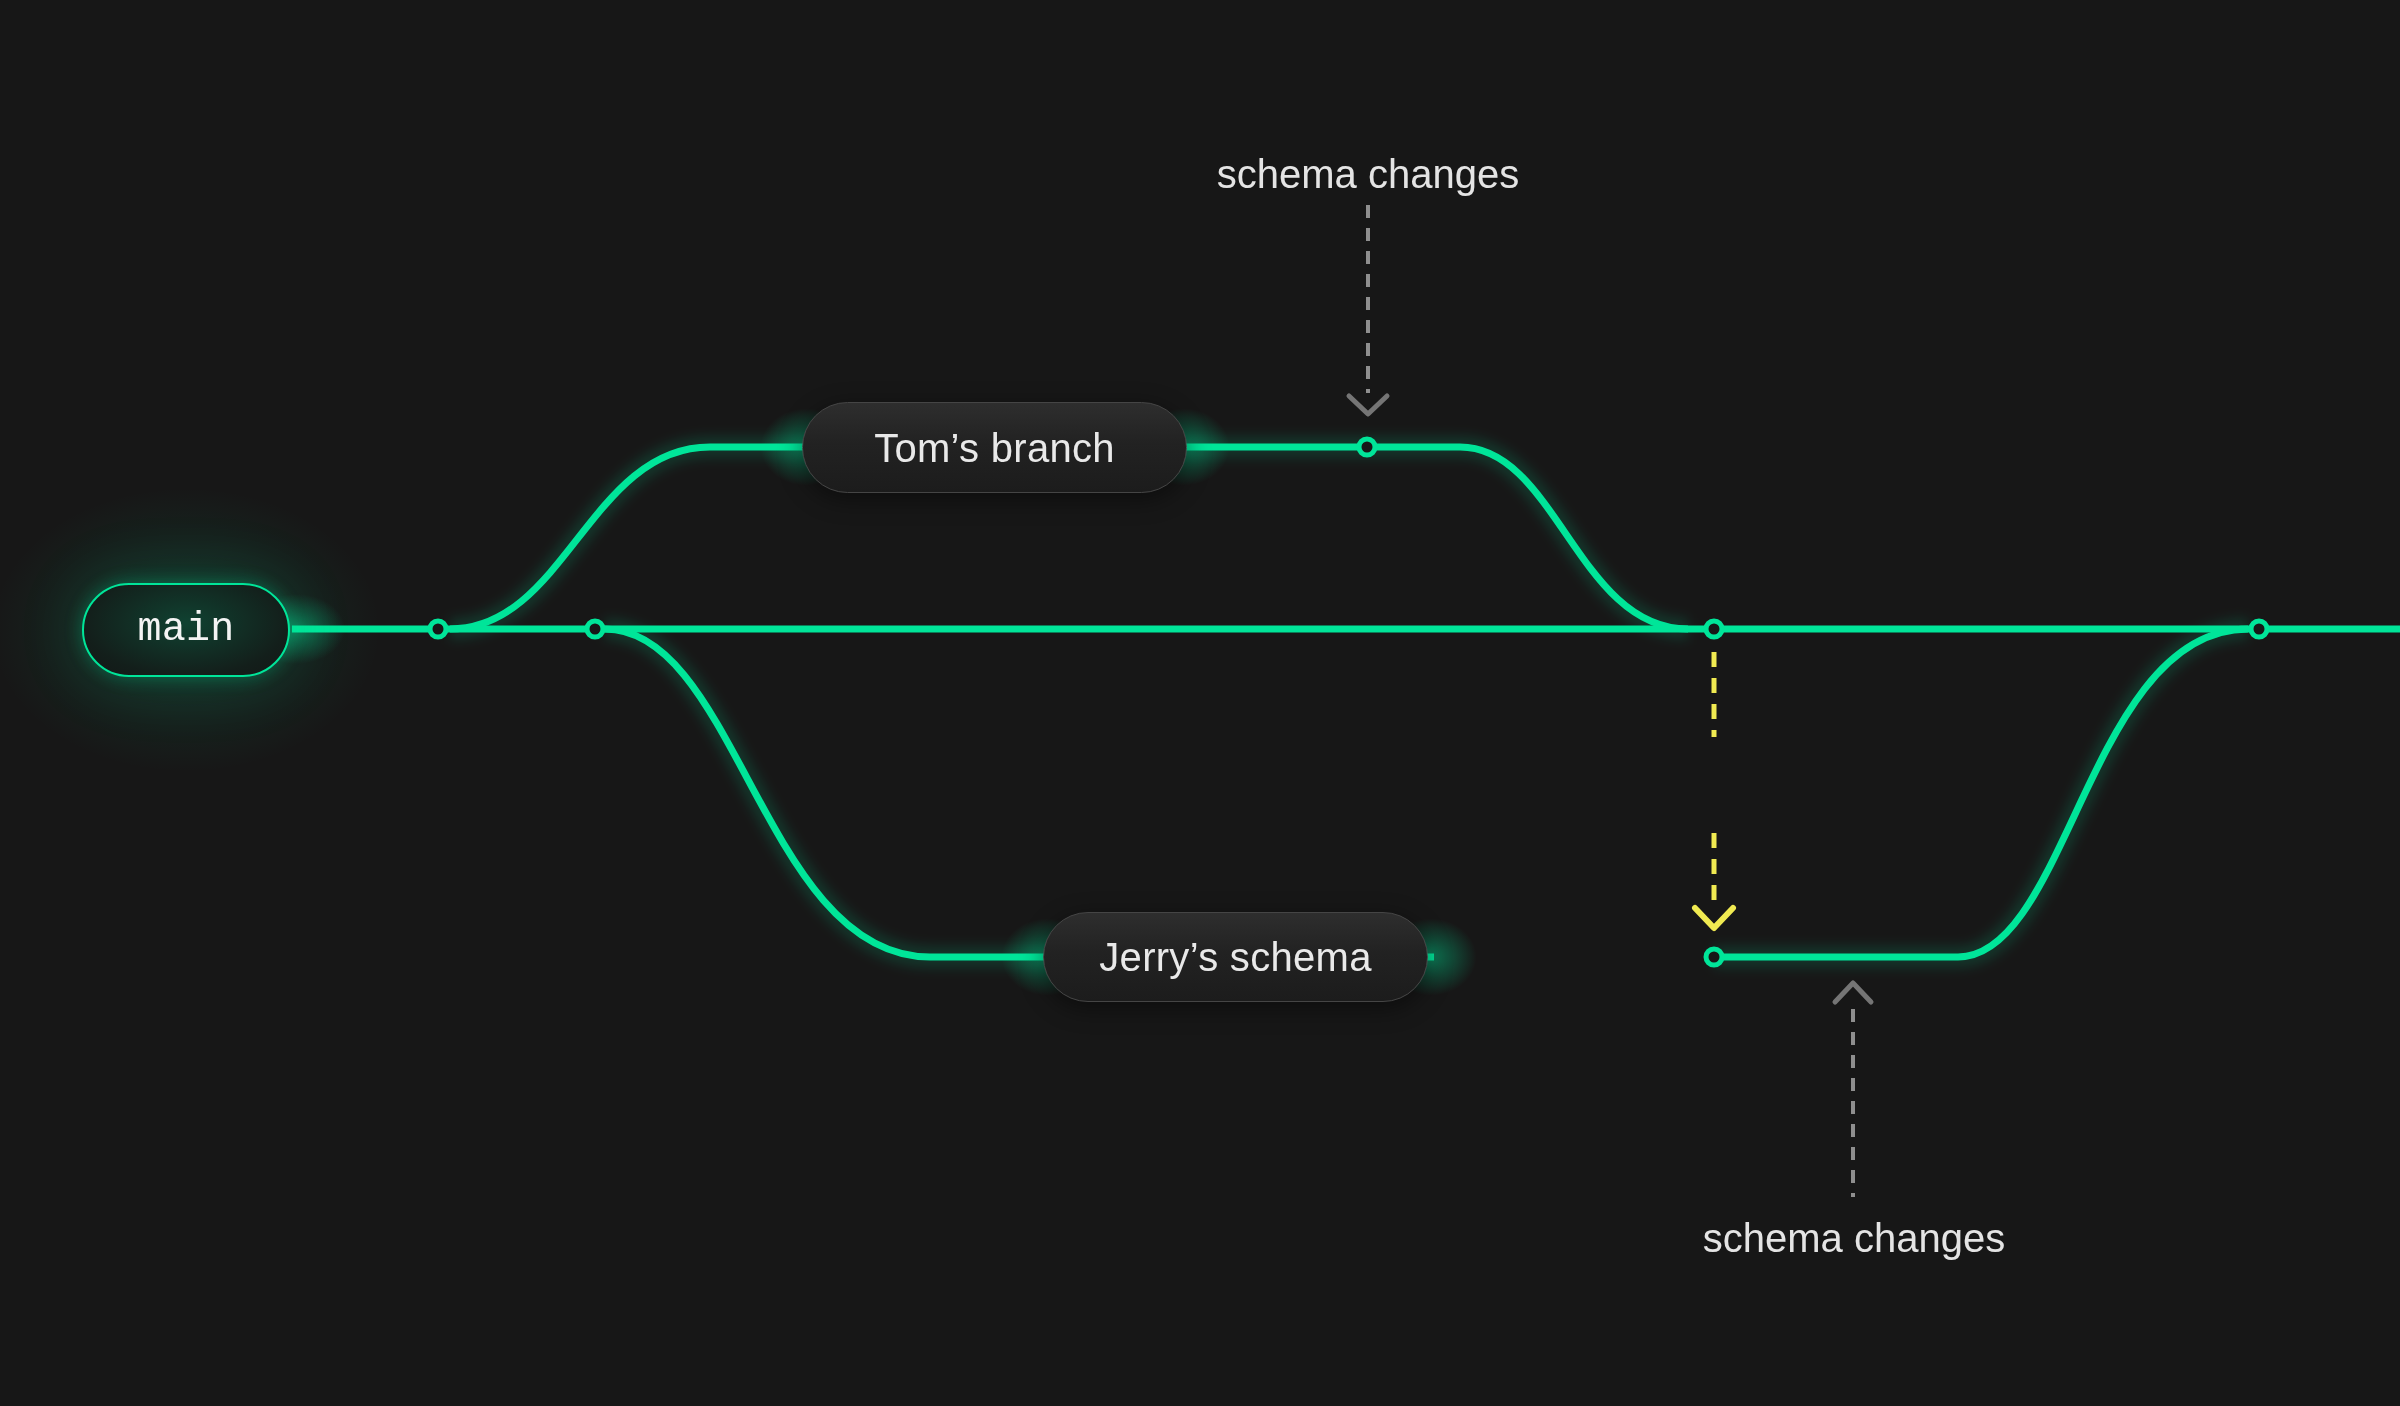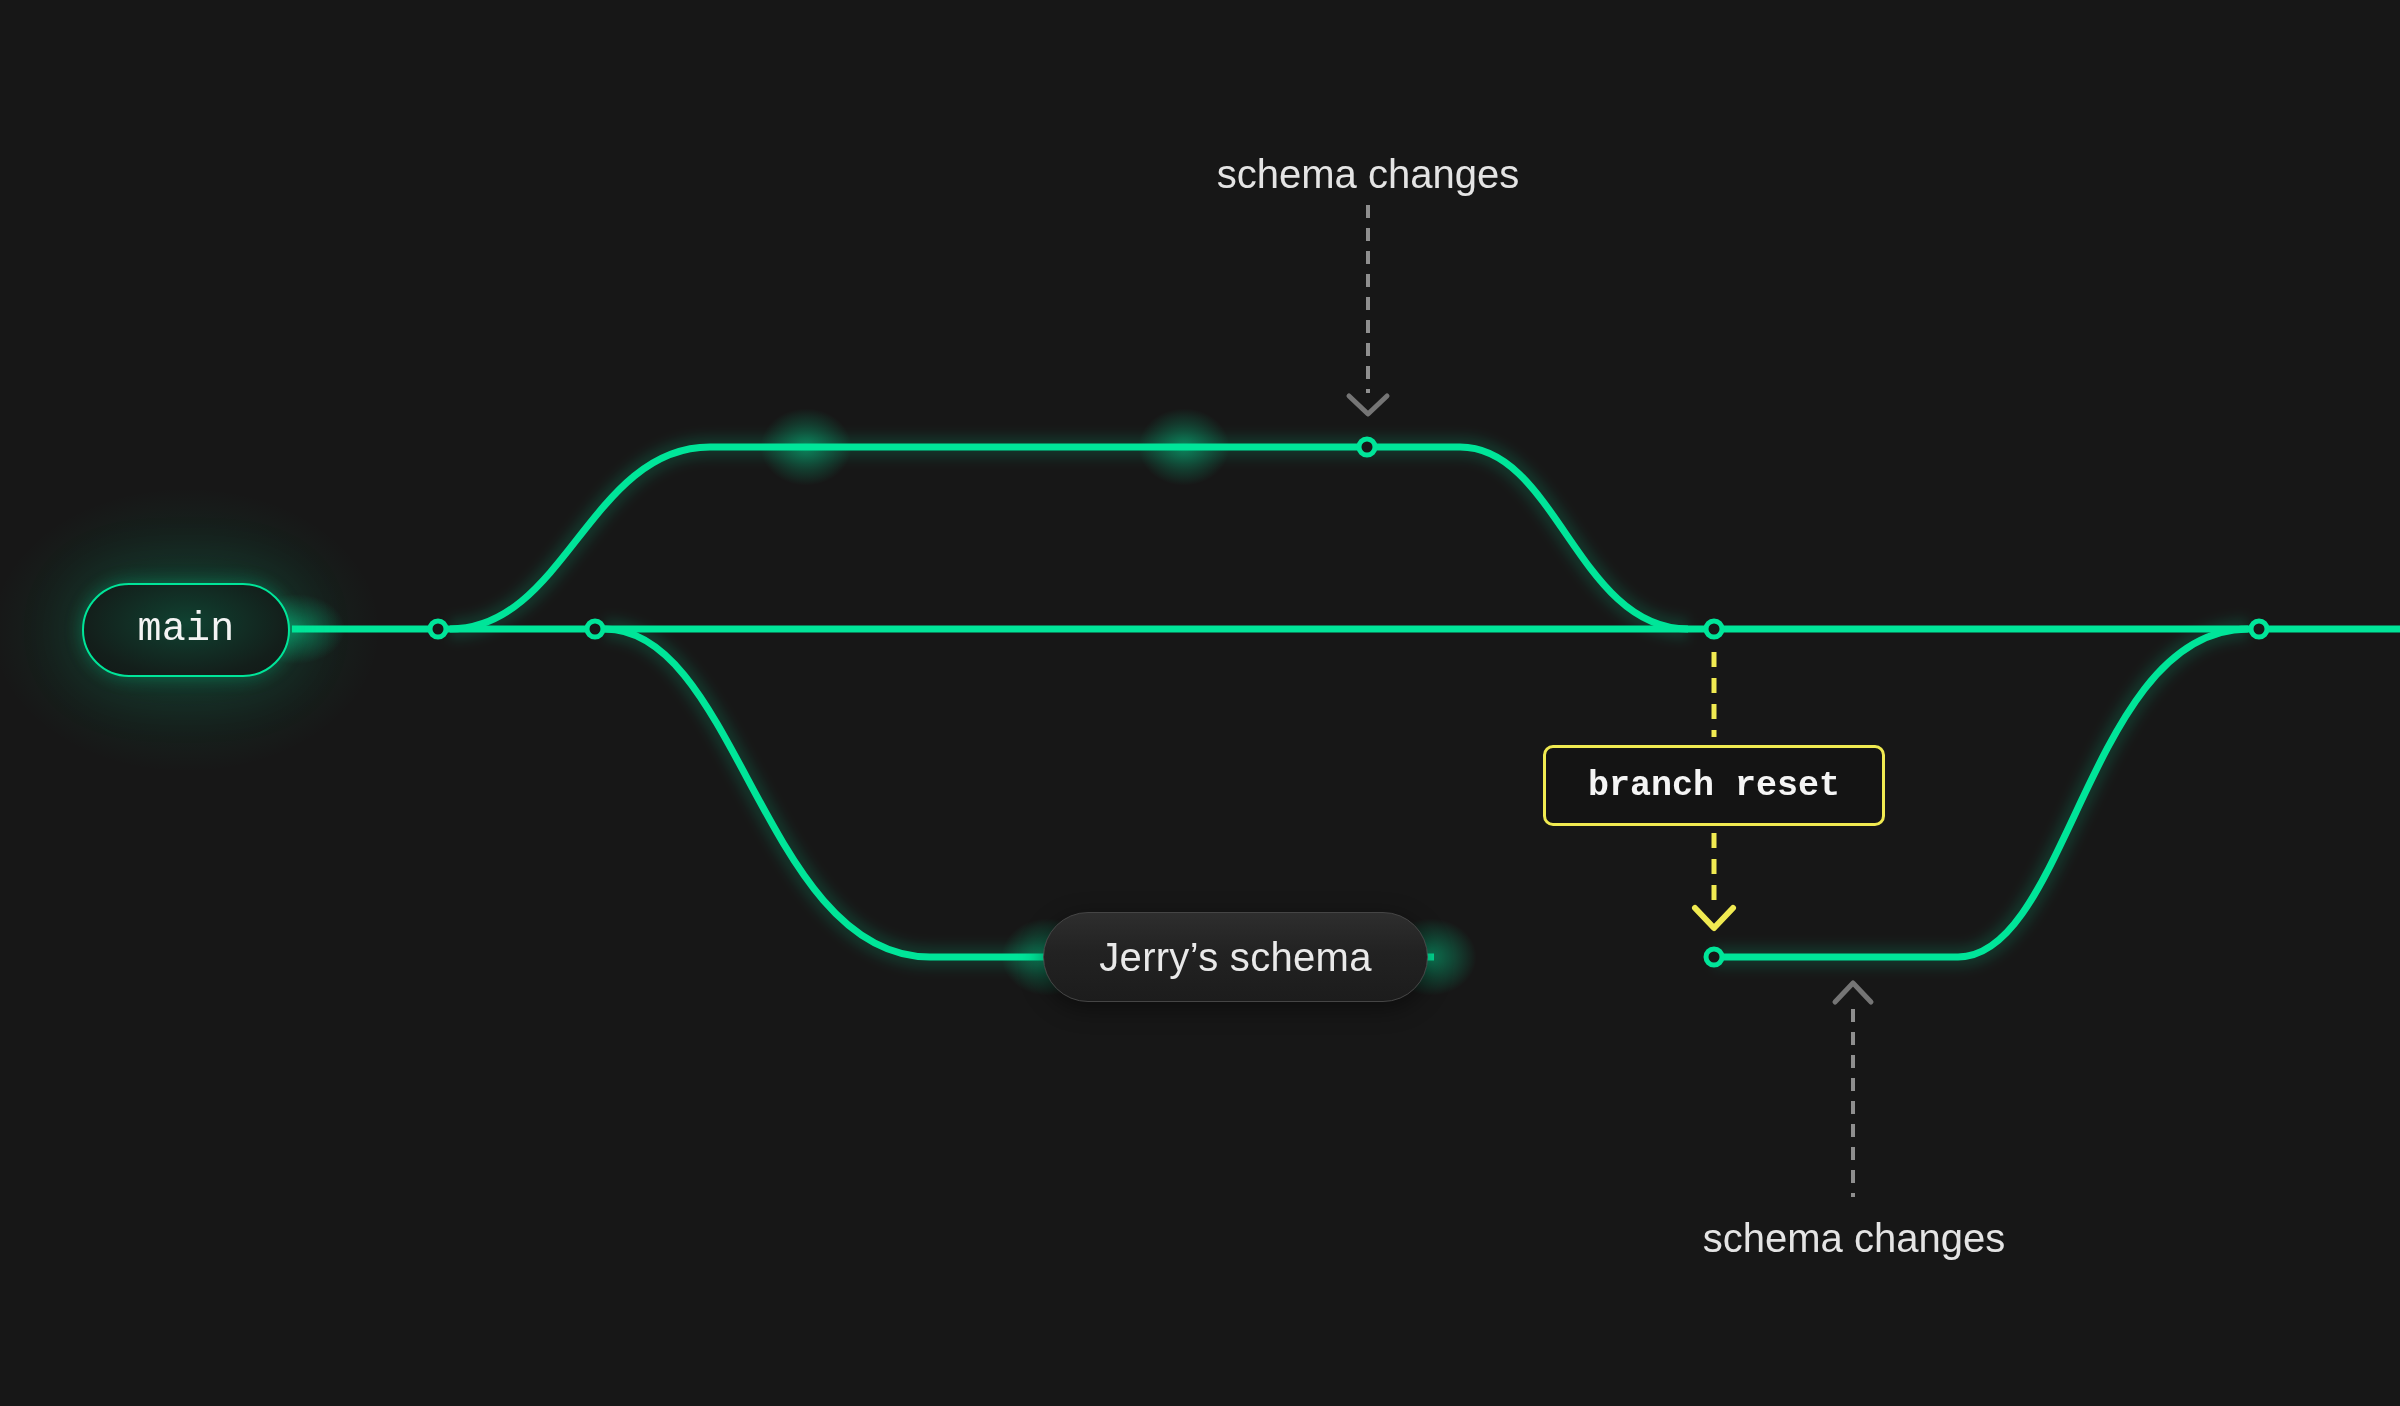--- a/index.html
+++ b/index.html
@@ -117,25 +117,25 @@
   <div class="glow-blob" style="left:296px;top:629px;width:140px;height:100px;"></div>
   <div class="glow-blob" style="left:806px;top:447px;width:130px;height:110px;"></div>
   <div class="glow-blob" style="left:1184px;top:447px;width:130px;height:110px;"></div>
   <div class="glow-blob" style="left:1047px;top:957px;width:130px;height:110px;"></div>
   <div class="glow-blob" style="left:1431px;top:957px;width:130px;height:110px;"></div>
 
   <div class="pill pill-main" style="left:82px;top:583px;width:208px;height:94px;font-family:Liberation Mono, monospace;">
     <span class="label">main</span>
   </div>
 
+  <div class="pill pill-plain" style="left:802px;top:402px;width:385px;height:91px;">
+    <span class="label">Tom’s branch</span>
+  </div>
 
   <div class="pill pill-plain" style="left:1043px;top:912px;width:385px;height:90px;">
     <span class="label">Jerry’s schema</span>
   </div>
 
-  <div class="reset-box" style="left:1543px;top:745px;width:342px;height:81px;">
-    <span class="code">branch reset</span>
-  </div>
 
   <div class="annotation" style="left:1368px;top:166px;">schema changes</div>
   <div class="annotation" style="left:1854px;top:1230px;">schema changes</div>
 
 </div>
 
 </body></html>

